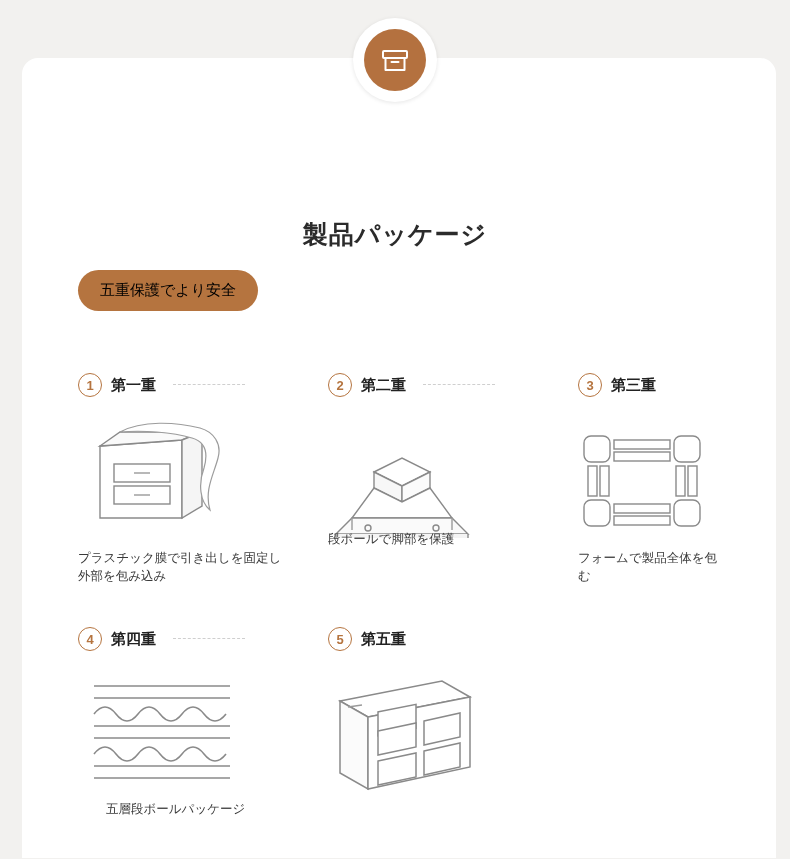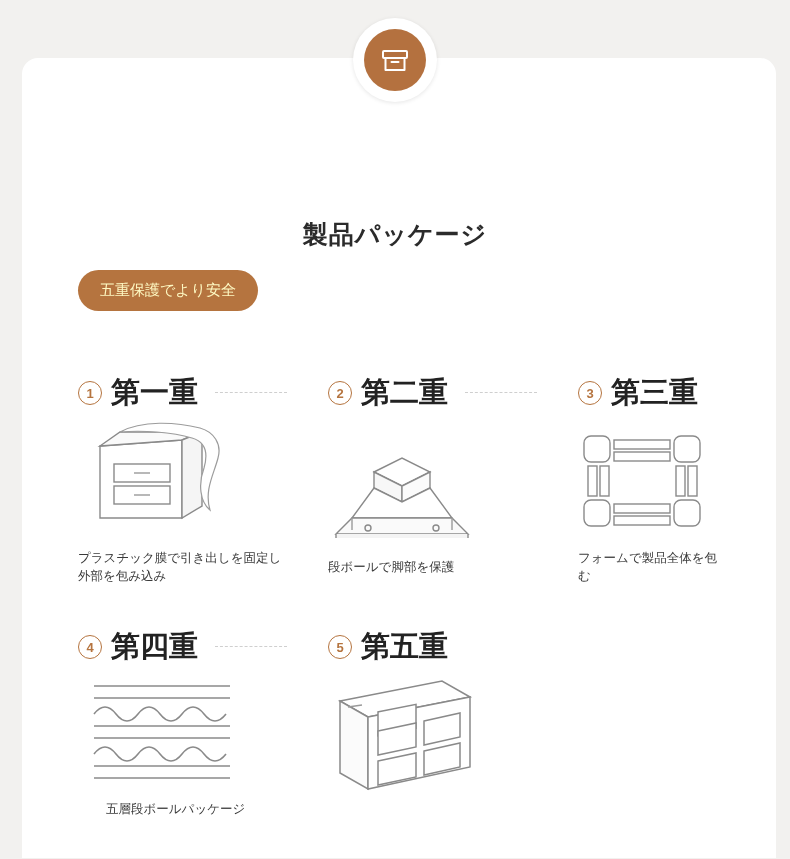--- a/index.html
+++ b/index.html
@@ -81,21 +81,21 @@
     z-index: -1;
   }
 
   
   .pill {
     position: absolute;
     left: 56px;
     top: 212px;
     padding: 11px 22px;
     background: #b5743f;
-    color: #fef9c3;
+    color: #000000;
     font-size: 15px;
     border-radius: 22px;
     white-space: nowrap;
   }
 
   
   .step-head {
     position: absolute;
     display: flex;
     align-items: center;
@@ -108,21 +108,21 @@
     border: 1.5px solid #b5743f;
     color: #b5743f;
     font-size: 13px;
     display: flex;
     align-items: center;
     justify-content: center;
     flex: 0 0 auto;
     font-weight: bold;
   }
   .step-label {
-    font-size: 29px;
+    font-size: 15px;
     font-weight: bold;
     color: #222222;
     white-space: nowrap;
   }
   .dots {
     margin-left: 8px;
     width: 72px;
     height: 1px;
     border-top: 1.5px dashed #cfcfcf;
   }
@@ -188,21 +188,21 @@
         <path d="M40 100 L62 70 L90 84 L118 70 L140 100 Z" fill="#ffffff"></path>
         <path d="M24 116 L40 100 L140 100 L156 116 Z" fill="#fafafa"></path>
         <path d="M24 116 L24 124 L156 124 L156 116" fill="#f4f4f4"></path>
         <circle cx="56" cy="110" r="3"></circle>
         <circle cx="124" cy="110" r="3"></circle>
         <line x1="40" y1="100" x2="40" y2="112" stroke="#9a9a9a"></line>
         <line x1="140" y1="100" x2="140" y2="112" stroke="#9a9a9a"></line>
       </svg>
     </div>
 
-    <div class="caption" style="left:306px; top:500px; width:220px;">段ボールで脚部を保護</div>
+    <div class="caption" style="left:306px; top:472px; width:220px;">段ボールで脚部を保護</div>
 
     <div class="step-head" style="left:556px; top:315px;">
       <div class="step-num">3</div>
       <div class="step-label">第三重</div>
     </div>
 
     <div class="illus" style="left:540px; top:360px;">
       <svg width="160" height="120" viewBox="0 0 160 120" fill="none" stroke="#8a8a8a" stroke-width="1.4">
         <rect x="22" y="18" width="26" height="26" rx="7" fill="#ffffff"></rect>
         <rect x="112" y="18" width="26" height="26" rx="7" fill="#ffffff"></rect>

